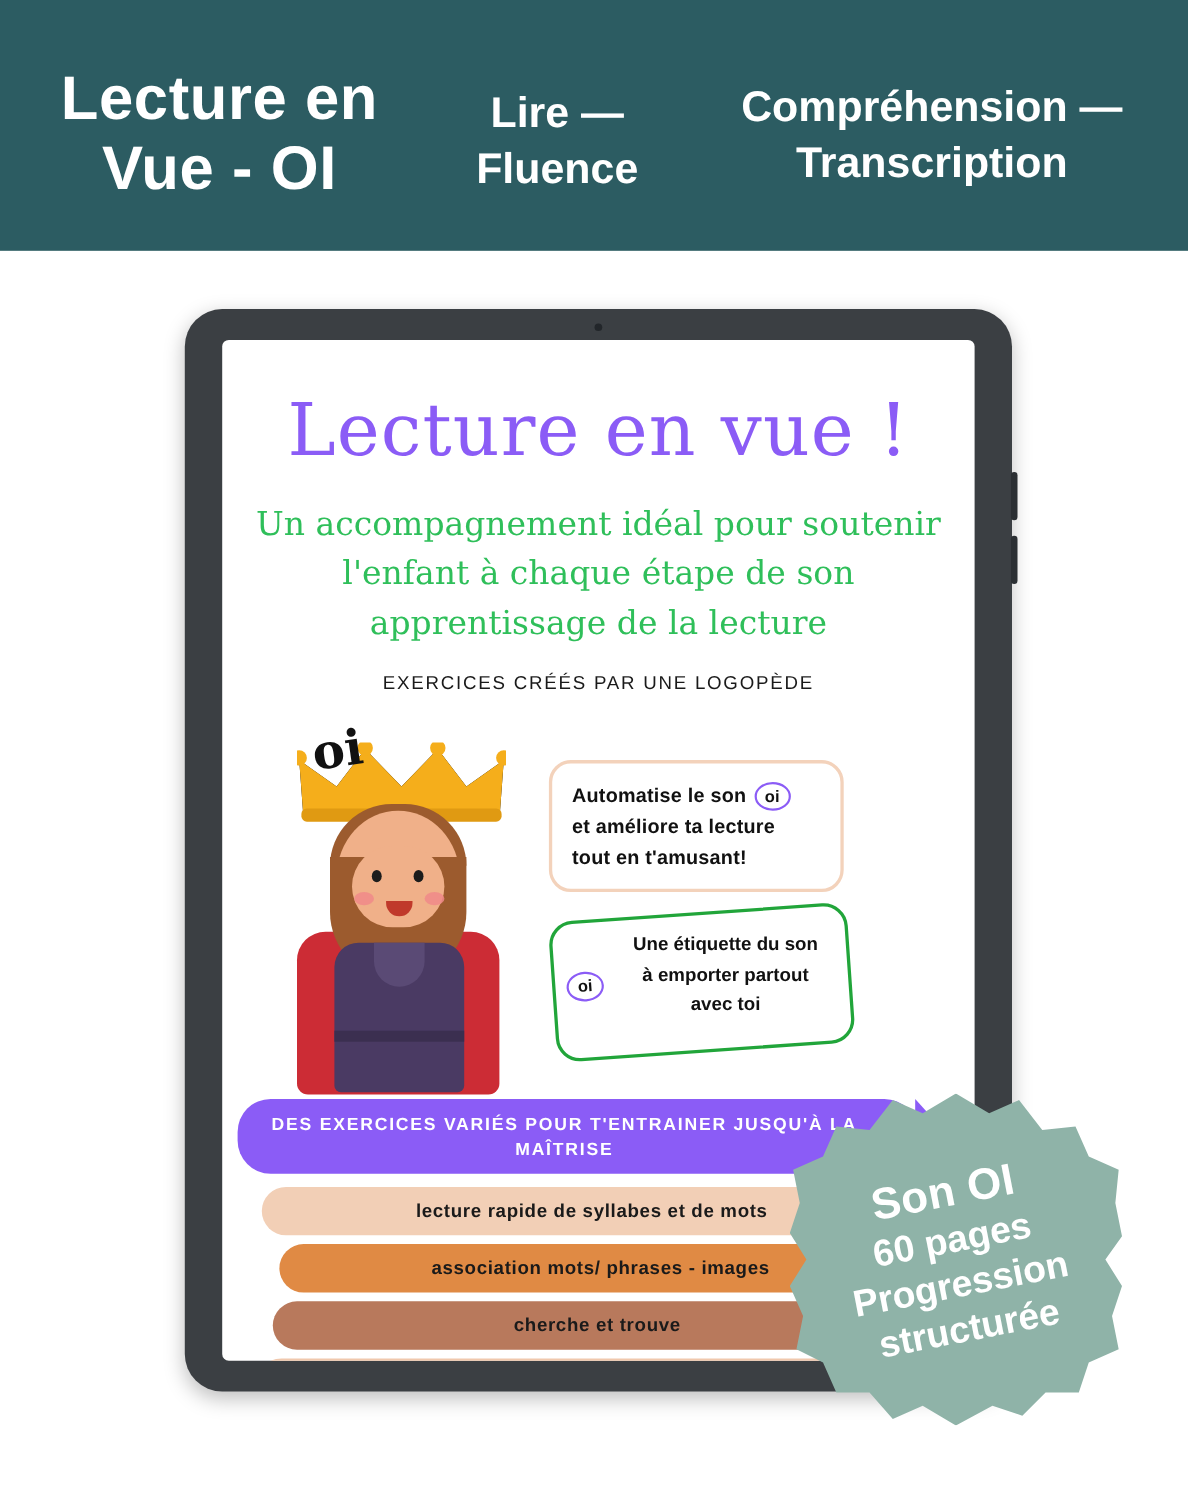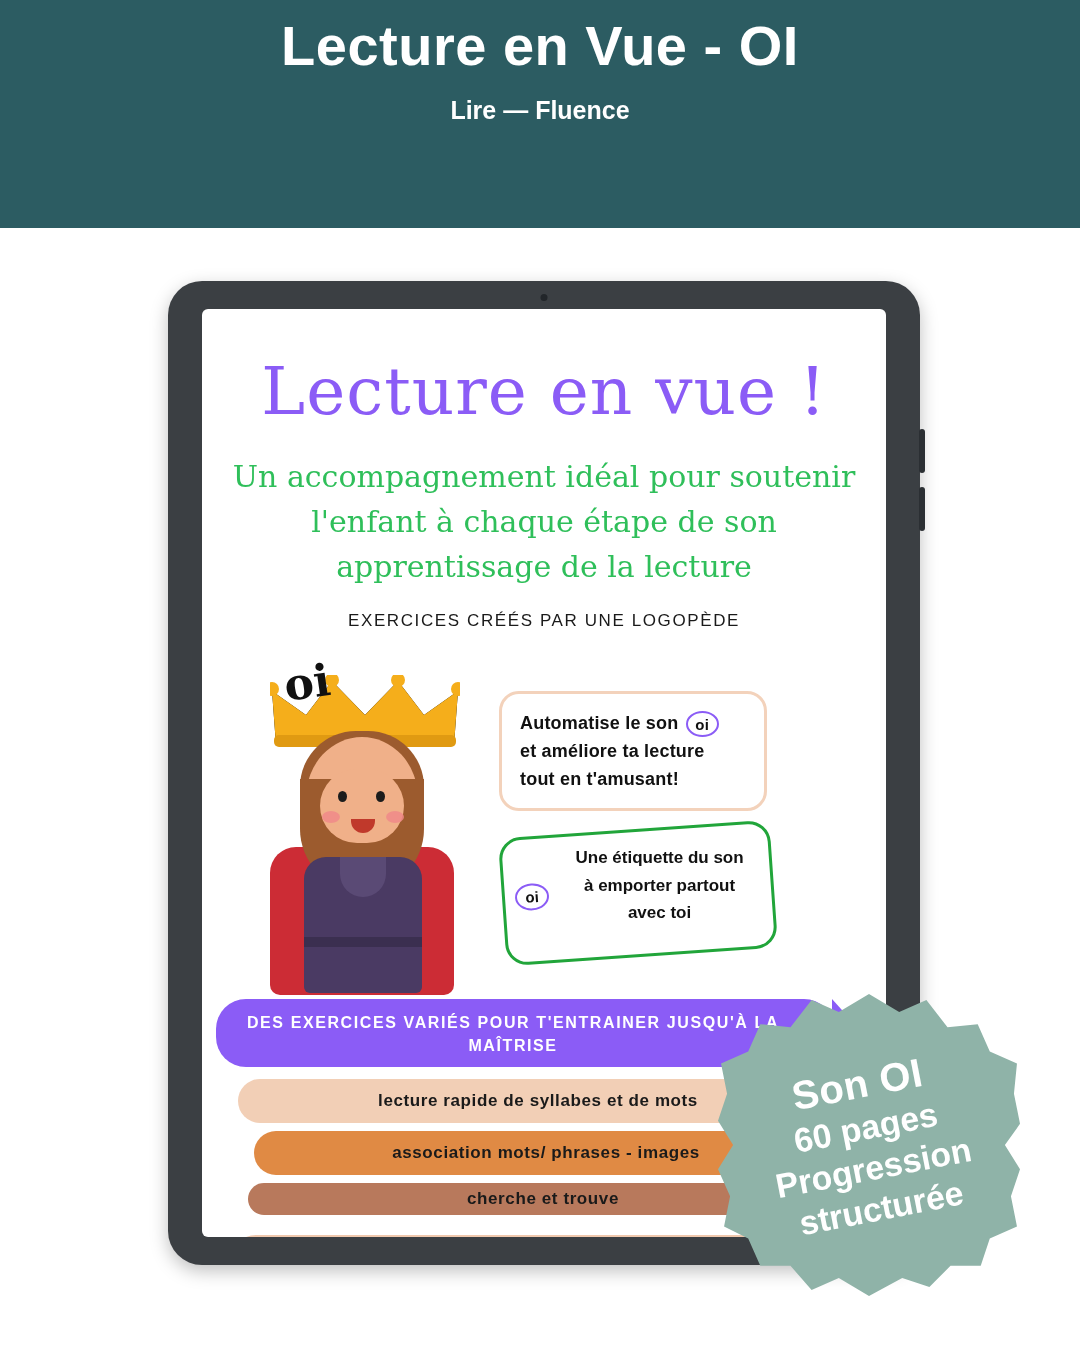--- a/index.html
+++ b/index.html
@@ -9,35 +9,35 @@
     background: #ffffff;
     overflow: hidden;
   }
   .page { position: relative; width: 1080px; height: 1350px; background: #ffffff; }
 
   
   .header {
     position: absolute; top: 0; left: 0;
     width: 1080px; height: 228px;
     background: #2c5c62;
-    display: flex; flex-direction: column;
+    display: flex; flex-direction: row;
     align-items: center; justify-content: flex-start;
     padding-top: 14px;
   }
   .header-title {
     color: #ffffff;
     font-size: 56px;
     font-weight: bold;
     letter-spacing: 0.5px;
     line-height: 1.15;
     text-align: center;
   }
   .header-sub1, .header-sub2 {
     color: #ffffff;
-    font-size: 25px;
+    font-size: 39px;
     font-weight: bold;
     text-align: center;
     line-height: 1.3;
   }
   .header-sub1 { margin-top: 16px; }
   .header-sub2 { margin-top: 6px; }
 
   
   .tablet {
     position: absolute;
@@ -216,21 +216,21 @@
     position: absolute;
     border-radius: 26px;
     color: #1a1a1a;
     font-size: 17px; font-weight: bold; letter-spacing: .6px;
     display: flex; align-items: center; justify-content: center;
     text-align: center;
     line-height: 1.35;
   }
   .bar-1 { left: 36px; top: 726px; width: 600px; height: 44px; background: #f2cfb6; }
   .bar-2 { left: 52px; top: 778px; width: 584px; height: 44px; background: #e08a44; }
-  .bar-3 { left: 46px; top: 830px; width: 590px; height: 32px; background: #b8795c; }
+  .bar-3 { left: 46px; top: 830px; width: 590px; height: 44px; background: #b8795c; }
   .bar-4 { left: 28px; top: 882px; width: 608px; height: 66px; background: #f0c8ad; padding: 0 26px; }
 
   
   .badge-wrap { position: absolute; left: 718px; top: 994px; width: 302px; height: 302px; }
   .badge-shape {
     position: absolute; inset: 0;
     background: #8fb3a8;
     clip-path: polygon(
       50% 0%, 60% 6%, 69% 2%, 76% 11%, 86% 10%, 90% 19%, 99% 23%, 98% 33%,
       100% 43%, 95% 50%, 100% 58%, 97% 67%, 99% 77%, 90% 81%, 87% 90%, 77% 90%,
@@ -253,20 +253,21 @@
   .badge-l4 { font-size: 34px; font-weight: bold; margin-top: 2px; }
 </style>
 </head>
 <body>
 
 <div class="page">
 
   <div class="header">
     <div class="header-title">Lecture en Vue - OI</div>
     <div class="header-sub1">Lire — Fluence</div>
+    <div class="header-sub2">Compréhension — Transcription</div>
   </div>
 
   <div class="tablet">
     <div class="cam"></div>
     <div class="btn-side a"></div>
     <div class="btn-side b"></div>
 
     <div class="tablet-inner">
       <div class="cover">
 

